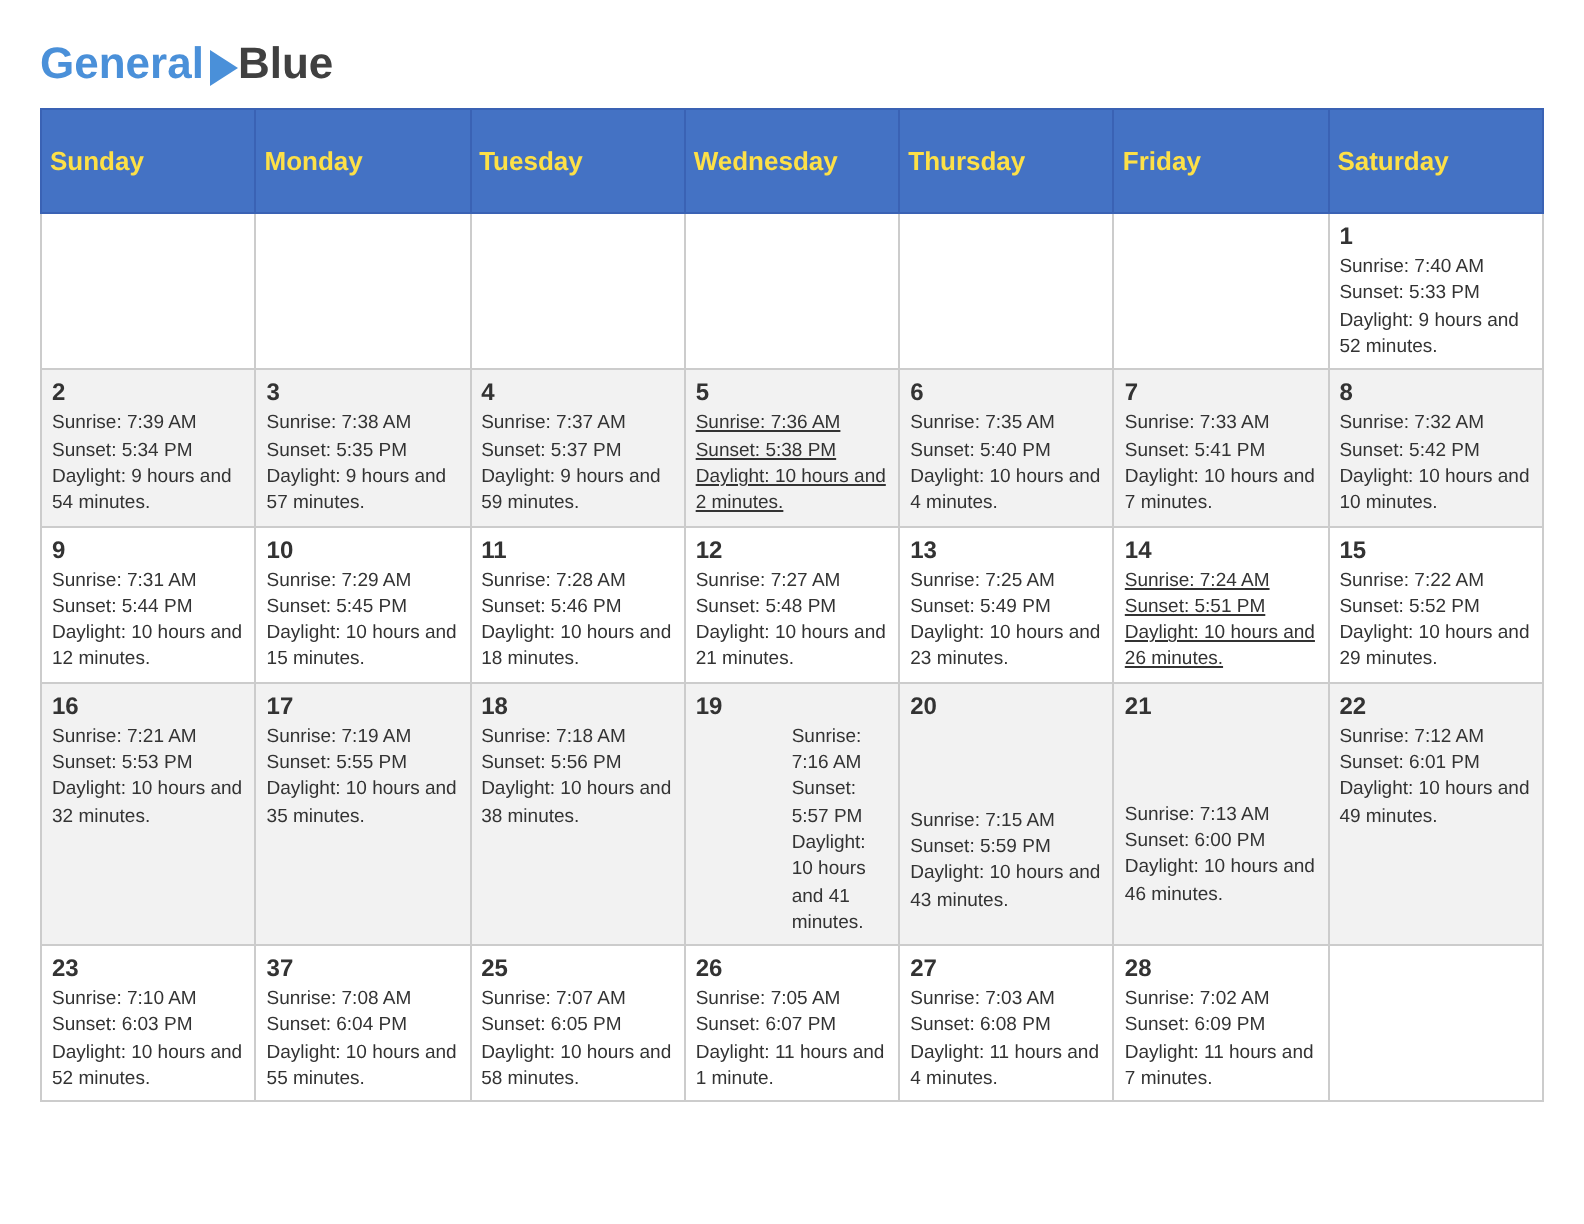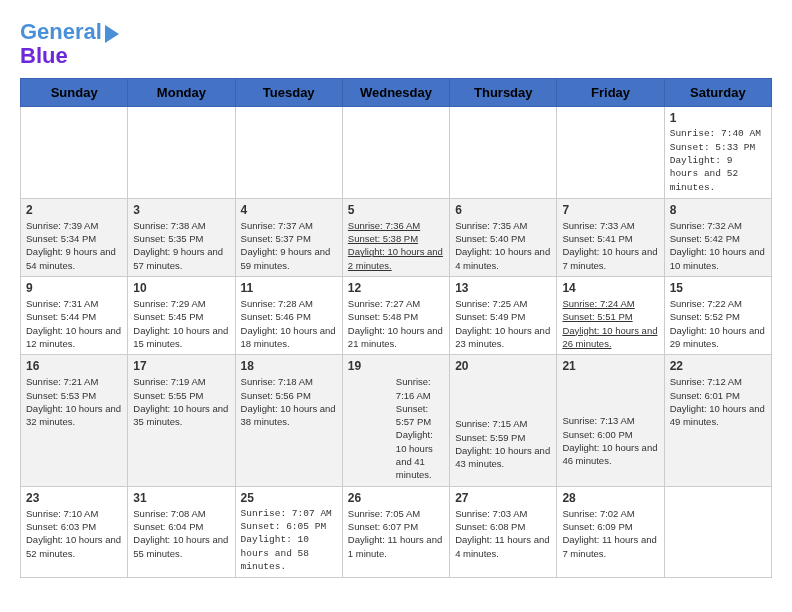--- a/index.html
+++ b/index.html
@@ -49,25 +49,25 @@
     .location-title {
       font-size: 16px;
       color: #555;
     }
     .calendar {
       width: 100%;
       border-collapse: collapse;
     }
     .calendar thead tr th {
       background-color: #4472c4;
-      color: #000000;
+      color: #fde047;
       font-size: 13px;
       font-weight: bold;
-      padding: 6px 4px;
-      text-align: center;
+      padding: 18px 4px;
+      text-align: left;
       border: 1px solid #3a62b4;
     }
     .calendar tbody tr td {
       width: 107px;
       vertical-align: top;
       border: 1px solid #ccc;
       padding: 4px 5px;
       font-size: 10px;
       color: #333;
       min-height: 80px;
@@ -89,26 +89,26 @@
     }
     .empty-cell {
       background: #fff !important;
     }
   </style>
 </head>
 <body>
 
 <div class="header-area">
   <div class="logo">
-    <div style="display:flex; flex-direction:column; align-items:flex-start;">
+    <div style="display:flex; flex-direction:row; align-items:flex-start;">
       <div style="display:flex; align-items:center;">
         <span class="logo-text"><span>General</span></span>
         <div class="logo-arrow"></div>
       </div>
-      <span class="logo-text" style="color:#6d28d9; margin-left:0;">Blue</span>
+      <span class="logo-text" style="color:#404040; margin-left:0;">Blue</span>
     </div>
   </div>
   <div class="title-area">
     <div class="month-title"></div>
     <div class="location-title"></div>
   </div>
 </div>
 
 <table class="calendar">
   <thead>
@@ -125,21 +125,21 @@
   <tbody id="calendar-body">
   <tr>
         <td class="empty-cell"></td>
         <td class="empty-cell"></td>
         <td class="empty-cell"></td>
         <td class="empty-cell"></td>
         <td class="empty-cell"></td>
         <td class="empty-cell"></td>
         <td>
           <span class="day-num">1</span>
-          <div class="day-info" style="white-space: pre-line; font-family: Liberation Mono, monospace;">Sunrise: 7:40 AM
+          <div class="day-info" style="white-space: pre-line;">Sunrise: 7:40 AM
 Sunset: 5:33 PM
 Daylight: 9 hours and 52 minutes.</div>
         </td>
       </tr>
       <tr>
         <td>
           <span class="day-num">2</span>
           <div class="day-info" style="white-space: pre-line;">Sunrise: 7:39 AM
 Sunset: 5:34 PM
 Daylight: 9 hours and 54 minutes.</div>
@@ -270,28 +270,28 @@
         </td>
       </tr>
       <tr>
         <td>
           <span class="day-num">23</span>
           <div class="day-info" style="white-space: pre-line;">Sunrise: 7:10 AM
 Sunset: 6:03 PM
 Daylight: 10 hours and 52 minutes.</div>
         </td>
         <td>
-          <span class="day-num">31</span>
+          <span class="day-num">37</span>
           <div class="day-info" style="white-space: pre-line;">Sunrise: 7:08 AM
 Sunset: 6:04 PM
 Daylight: 10 hours and 55 minutes.</div>
         </td>
         <td>
           <span class="day-num">25</span>
-          <div class="day-info" style="white-space: pre-line; font-family: Liberation Mono, monospace;">Sunrise: 7:07 AM
+          <div class="day-info" style="white-space: pre-line;">Sunrise: 7:07 AM
 Sunset: 6:05 PM
 Daylight: 10 hours and 58 minutes.</div>
         </td>
         <td>
           <span class="day-num">26</span>
           <div class="day-info" style="white-space: pre-line;">Sunrise: 7:05 AM
 Sunset: 6:07 PM
 Daylight: 11 hours and 1 minute.</div>
         </td>
         <td>

